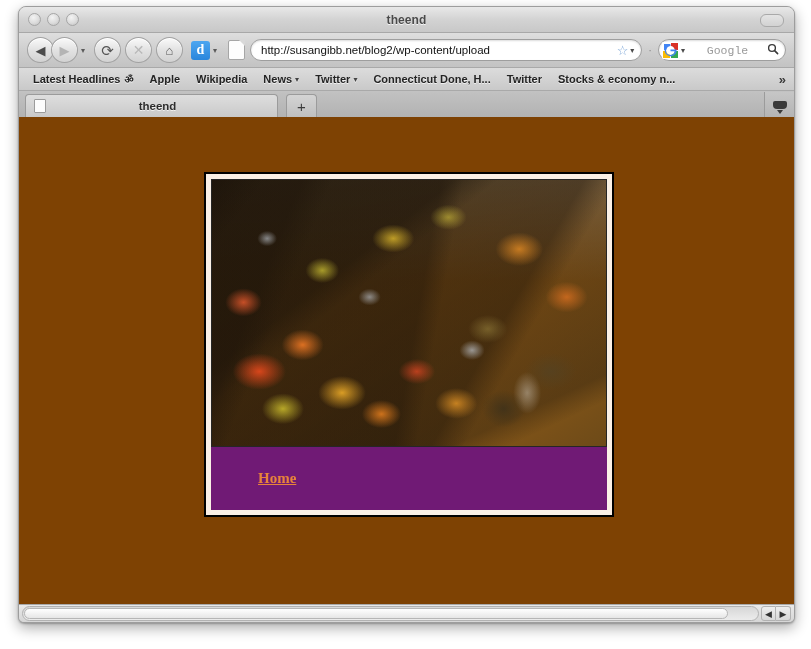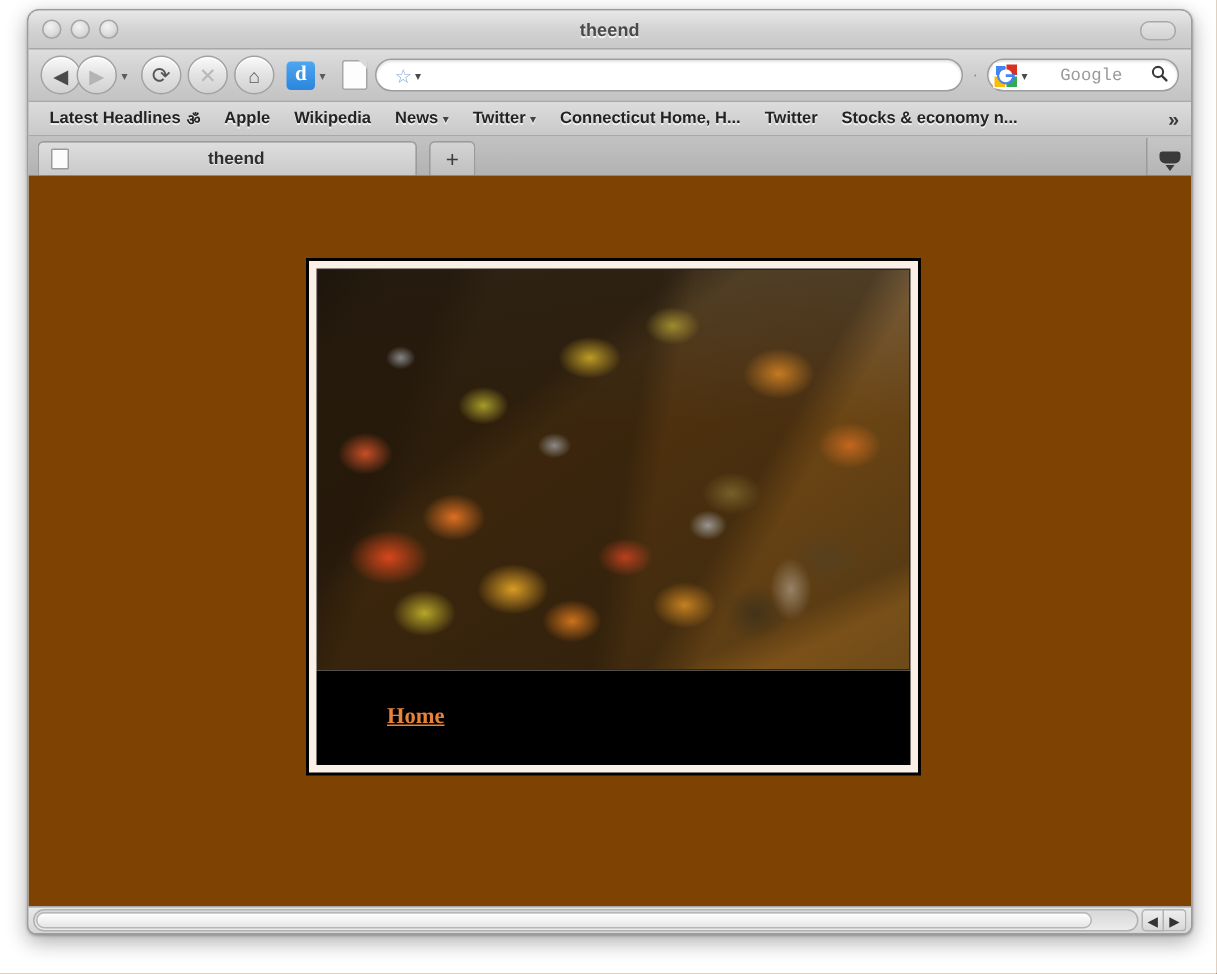--- a/index.html
+++ b/index.html
@@ -337,21 +337,21 @@
   }
   #photo-frame {
     flex: 0 0 268px;
     border: 1px solid #262626;
     box-sizing: border-box;
     overflow: hidden;
     position: relative;
   }
   #nav-strip {
     flex: 1 1 auto;
-    background: #000000;
+    background: #701a75;
     display: flex;
     align-items: center;
     padding-left: 47px;
   }
   #home-link {
     font-family: "Liberation Serif", serif;
     font-weight: bold;
     font-size: 15px;
     color: #e8843a;
   }
@@ -486,20 +486,21 @@
       <span class="glyph">⌂</span>
     </div>
     <div id="diigo-button">
       <span>d</span>
     </div>
     <span class="nav-caret">▾</span>
 
     <div id="url-wrap">
       <div id="page-icon"></div>
       <div id="url-bar">
+        <span id="url-text">http://susangibb.net/blog2/wp-content/upload</span>
         <span id="bookmark-star">☆</span>
         <span id="url-dropdown">▾</span>
       </div>
     </div>
 
     <span id="sep-dot">·</span>
 
     <div id="search-box">
       <span id="google-icon">
         <svg width="17" height="17" viewBox="0 0 17 17" aria-hidden="true">
@@ -536,21 +537,21 @@
     </div>
     <div class="bm">
       <span>News</span>
       <span class="bm-caret">▾</span>
     </div>
     <div class="bm">
       <span>Twitter</span>
       <span class="bm-caret">▾</span>
     </div>
     <div class="bm">
-      <span>Connecticut Home, H...</span>
+      <span>Connecticut Done, H...</span>
     </div>
     <div class="bm">
       <span>Twitter</span>
     </div>
     <div class="bm">
       <span>Stocks &amp; economy n...</span>
     </div>
     <div id="bm-overflow">»</div>
   </div>
 

